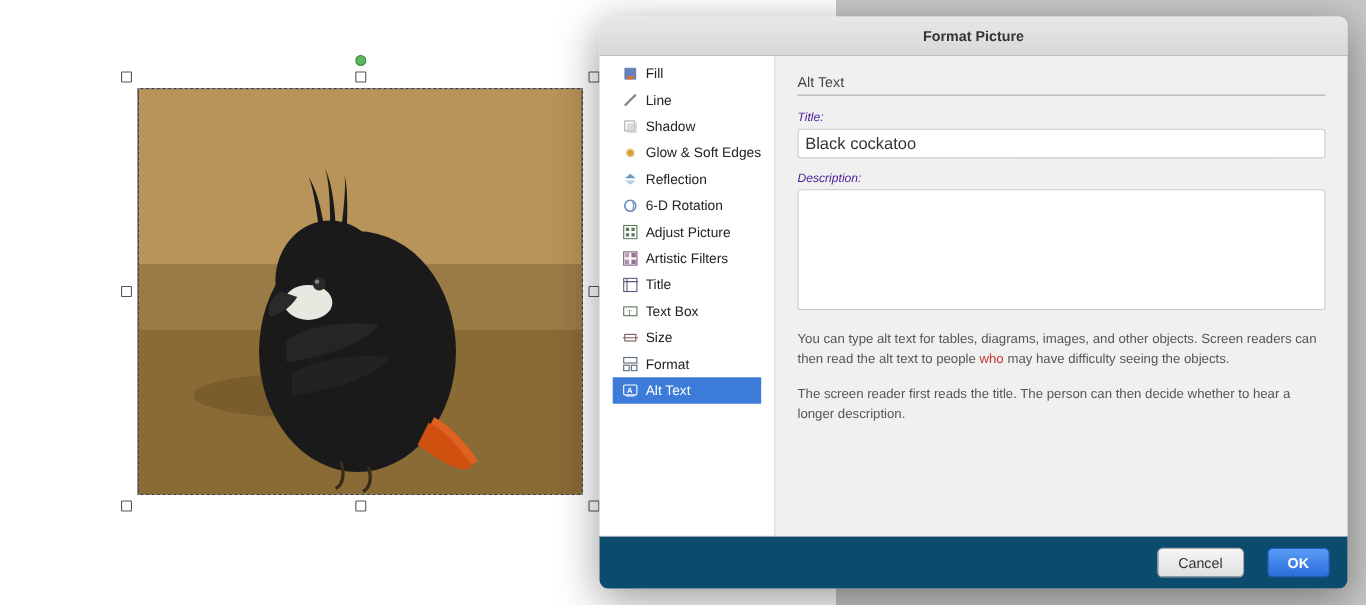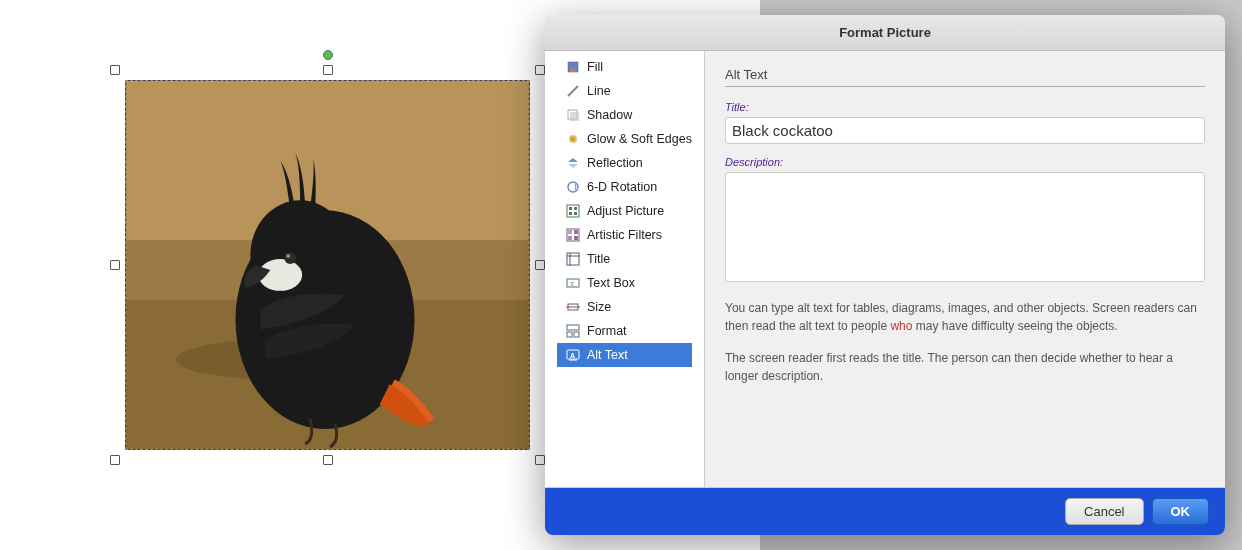--- a/index.html
+++ b/index.html
@@ -209,23 +209,23 @@
       color: #c0392b;
     }
 
     
     .dialog-footer {
       display: flex;
       justify-content: flex-end;
       align-items: center;
       padding: 10px 16px;
       border-top: 1px solid #ccc;
-      background: #1d4ed8;
+      background: #0c4a6e;
       border-radius: 0 0 8px 8px;
-      gap: 8px;
+      gap: 21px;
       flex-shrink: 0;
     }
 
     .btn {
       padding: 5px 18px;
       border-radius: 5px;
       font-size: 13px;
       cursor: pointer;
       border: none;
       font-family: inherit;

